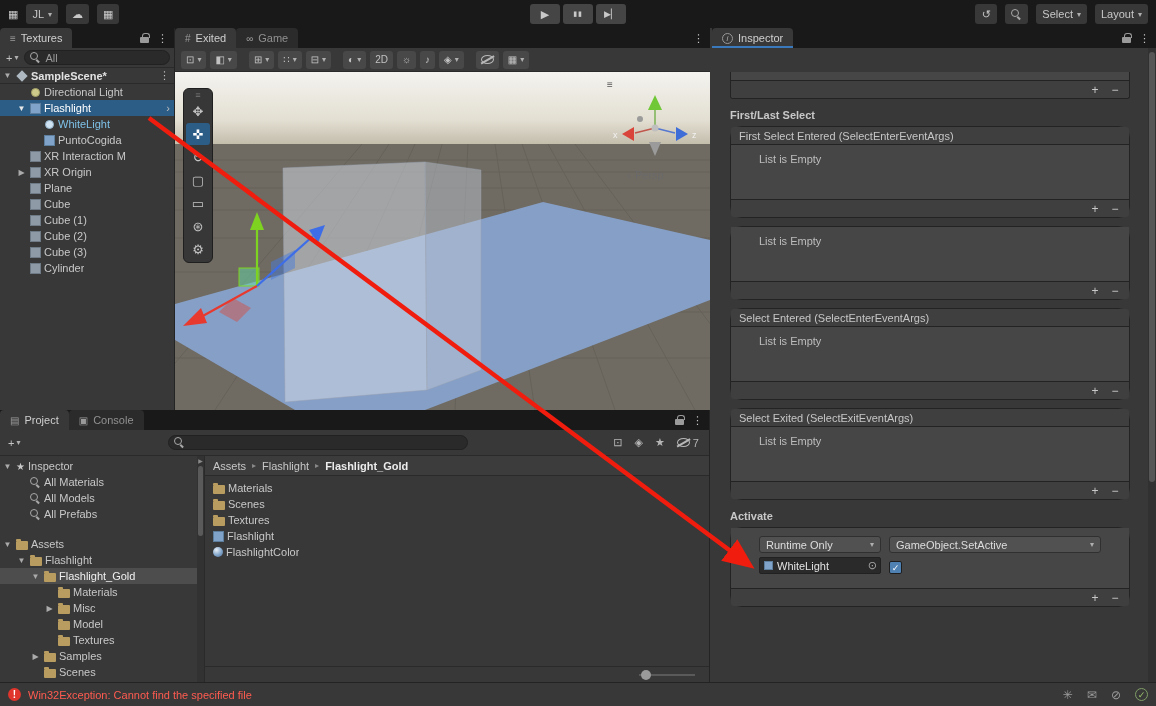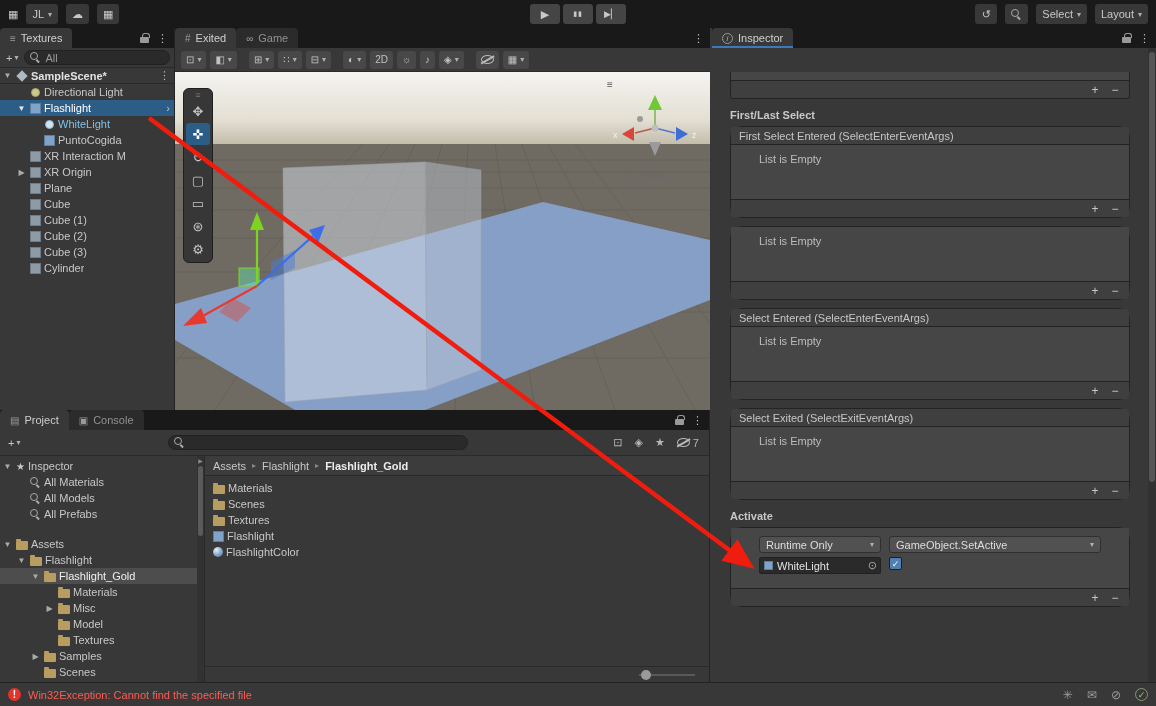--- a/index.html
+++ b/index.html
@@ -103,21 +103,21 @@
 #inspector-scrollbar{position:absolute;right:0;top:20px;bottom:0;width:8px;background:#313131}
 #inspector-scrollbar .thumb{position:absolute;left:1px;right:1px;top:4px;height:430px;background:#565656;border-radius:3px}
 .evt-box{border:1px solid #232323;border-radius:12px;margin-bottom:8px}
 .evt-head{height:18px;background:#3F3F3F;border-bottom:1px solid #232323;display:flex;align-items:center;padding:0 8px;border-radius:3px 3px 0 0;color:#C6C6C6}
 .evt-body{background:#464646;padding:8px 28px 10px;min-height:54px;color:#BDBDBD}
 .evt-foot{height:18px;background:#3F3F3F;border-top:1px solid #232323;border-radius:0 0 3px 3px;display:flex;align-items:center;justify-content:flex-end;padding-right:4px}
 .pm-btn{width:20px;text-align:center;color:#C8C8C8;font-size:12px;line-height:16px}
 .sec-head{font-weight:bold;color:#C8C8C8;margin:10px 0 5px 0}
 .evt-tail{border:1px solid #232323;border-top:none;border-radius:0 0 3px 3px;background:#464646;margin-bottom:10px}
 .evt-tail .pad{height:8px}
-.ctrl-row{display:flex;gap:8px;margin-bottom:4px;align-items:flex-start}
+.ctrl-row{display:flex;gap:8px;margin-bottom:4px;align-items:flex-end}
 .dropdown{height:17px;background:#515151;border:1px solid #303030;border-radius:3px;display:flex;align-items:center;padding:0 6px;color:#DDD}
 .dropdown .dd-arrow{margin-left:auto;padding-left:6px}
 .w-mode{width:122px;flex:none}
 .w-func{flex:1}
 .obj-field{height:17px;background:#2A2A2A;border:1px solid #212121;border-radius:2px;display:flex;align-items:center;gap:4px;padding:0 3px 0 4px;color:#E2E2E2;width:122px;flex:none}
 .obj-field .ic{width:9px;height:9px}
 .obj-picker{margin-left:auto;color:#AAA;font-size:11px;line-height:11px}
 .checkbox{width:13px;height:13px;background:#4F81B3;border:1px solid #1E1E1E;border-radius:2px;color:#FFF;font-size:9px;line-height:12px;text-align:center;flex:none}
 
 

